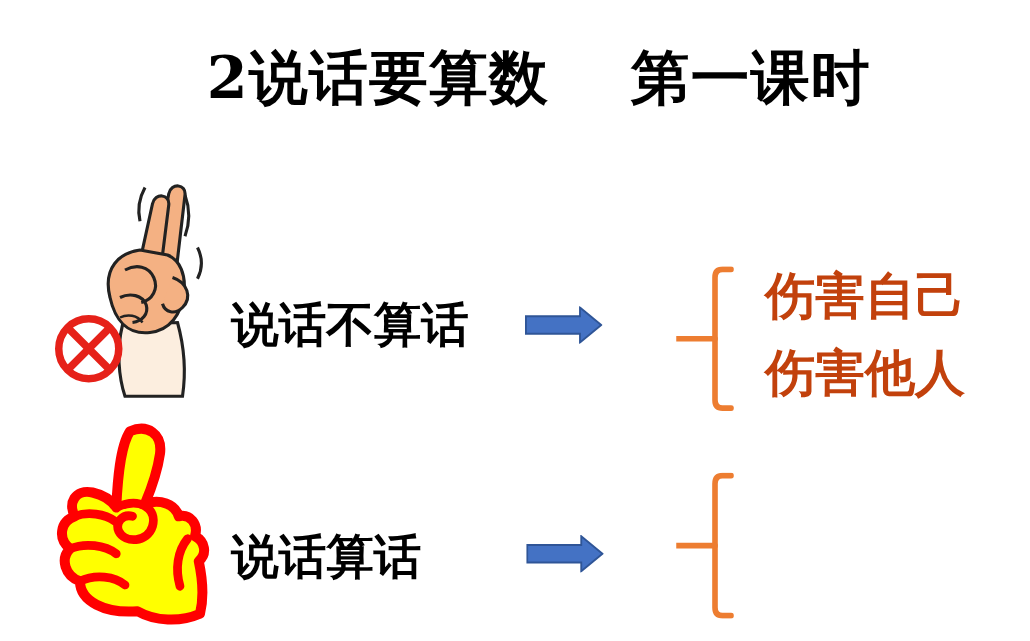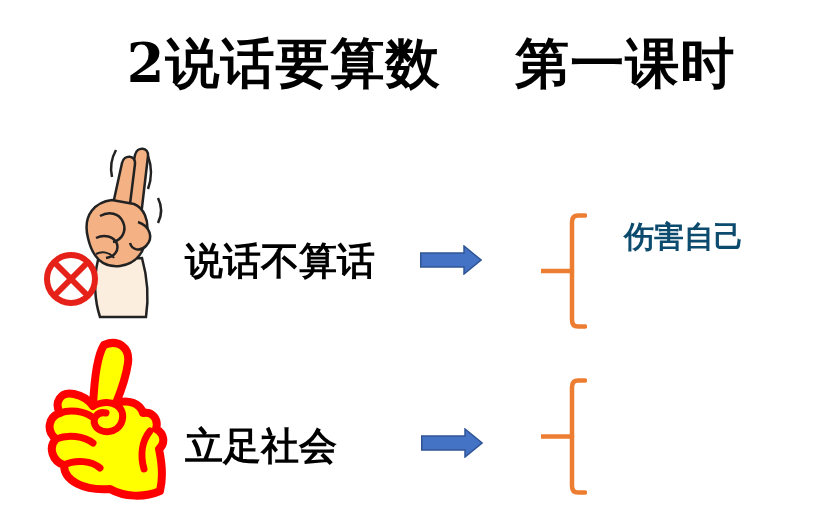--- a/index.html
+++ b/index.html
@@ -6,33 +6,33 @@
   .slide {
     position:relative; width:824px; height:513px;
     background:#ffffff; overflow:hidden;
     font-family:"Liberation Sans","DejaVu Sans",sans-serif;
   }
   .title {
     position:absolute; top:26px; left:0; width:100%;
     margin:0; padding-left:38px; box-sizing:border-box;
     text-align:center; color:#000;
     font-family:"DejaVu Serif","Liberation Serif",serif;
-    font-weight:700; font-size:54px; line-height:74px;
+    font-weight:700; font-size:47px; line-height:74px;
     white-space:pre; letter-spacing:1px;
   }
   .icon-box { position:absolute; }
   .label {
     position:absolute; color:#000; font-weight:700;
     font-size:38px; line-height:48px; white-space:nowrap;font-family:Liberation Serif, serif;
   }
   .arrow-box { position:absolute; width:62px; height:30px; }
   .brace-box { position:absolute; width:46px; }
   .outcomes { position:absolute; }
   .outcome {
-    color:#0c4a6e; font-weight:700; font-size:30px; white-space:nowrap;margin-left:12px;
+    color:#c2410c; font-weight:700; font-size:40px; white-space:nowrap;
   }
   .outcomes-1 .outcome { line-height:62px; }
   .outcomes-2 .outcome { line-height:65px; }
   svg { display:block; }
 </style>
 </head>
 <body>
 
 <div class="slide">
 
@@ -79,20 +79,21 @@
 
     <div class="brace-box" style="left:541px; top:213px; height:116px;">
       <svg width="46" height="116" viewBox="0 0 46 116" aria-hidden="true">
         <path d="M44,2.5 L37,2.5 Q31,2.5 31,9 L31,107 Q31,113.5 37,113.5 L44,113.5" fill="none" stroke="#ED7D31" stroke-width="4.5" stroke-linecap="round"></path>
         <path d="M0,58 L31,58" fill="none" stroke="#ED7D31" stroke-width="4.5" stroke-linecap="round"></path>
       </svg>
     </div>
 
     <div class="outcomes outcomes-1" style="left:612px; top:206px;">
       <div class="outcome">伤害自己</div>
+      <div class="outcome">伤害他人</div>
     </div>
   </div>
 
   <div>
 
     <div class="icon-box" style="left:38px; top:337px;">
       <svg width="160" height="163" viewBox="0 0 160 163" aria-hidden="true">
 
         <path d="M66,8 C80,2 92,10 90,26 C88,40 83,54 78,66 C90,62 102,66 105,76
                  C114,74 121,82 118,92 C126,96 128,106 121,112 C124,126 125,142 122,154
@@ -103,21 +104,21 @@
         <path d="M55,69 C74,60 88,70 84,84 C80,97 62,98 57,88 C54,81 60,74 68,76" fill="none" stroke="#FF0000" stroke-width="7" stroke-linecap="round"></path>
 
         <path d="M22,76 C32,72 46,74 54,80" fill="none" stroke="#FF0000" stroke-width="7" stroke-linecap="round"></path>
         <path d="M18,102 C30,97 46,99 55,106" fill="none" stroke="#FF0000" stroke-width="7" stroke-linecap="round"></path>
         <path d="M26,128 C38,122 54,124 62,131" fill="none" stroke="#FF0000" stroke-width="7" stroke-linecap="round"></path>
 
         <path d="M112,94 C104,104 102,118 106,132" fill="none" stroke="#FF0000" stroke-width="7" stroke-linecap="round"></path>
       </svg>
     </div>
 
-    <div class="label" style="left:185px; top:422px;">立足社会</div>
+    <div class="label" style="left:185px; top:422px;">说话算话</div>
 
     <div class="arrow-box" style="left:421px; top:428px;">
       <svg width="62" height="30" viewBox="0 0 62 30" aria-hidden="true">
         <polygon points="0.75,8 44,8 44,1 61,15 44,29 44,22 0.75,22" fill="#4472C4" stroke="#2F5597" stroke-width="1.5" stroke-linejoin="miter"></polygon>
       </svg>
     </div>
 
     <div class="brace-box" style="left:541px; top:378px; height:117px;">
       <svg width="46" height="117" viewBox="0 0 46 116" preserveAspectRatio="none" aria-hidden="true">
         <path d="M44,2.5 L37,2.5 Q31,2.5 31,9 L31,107 Q31,113.5 37,113.5 L44,113.5" fill="none" stroke="#ED7D31" stroke-width="4.5" stroke-linecap="round"></path>

